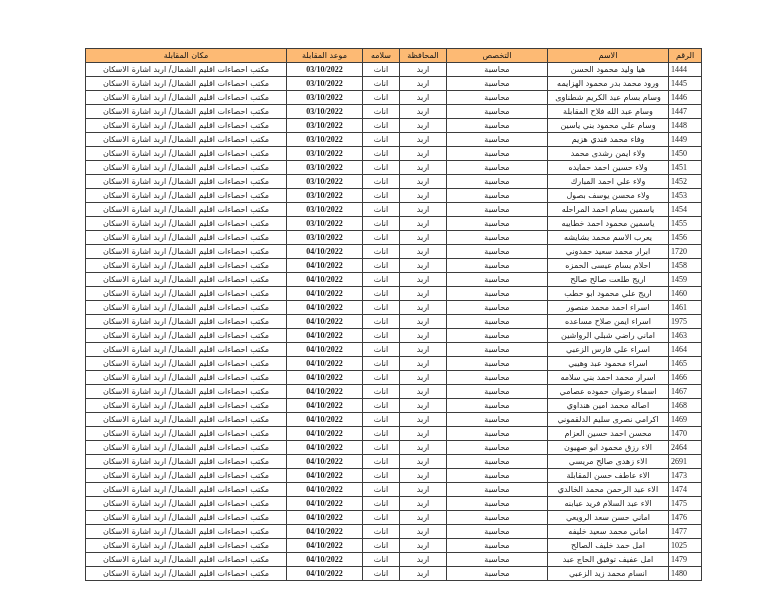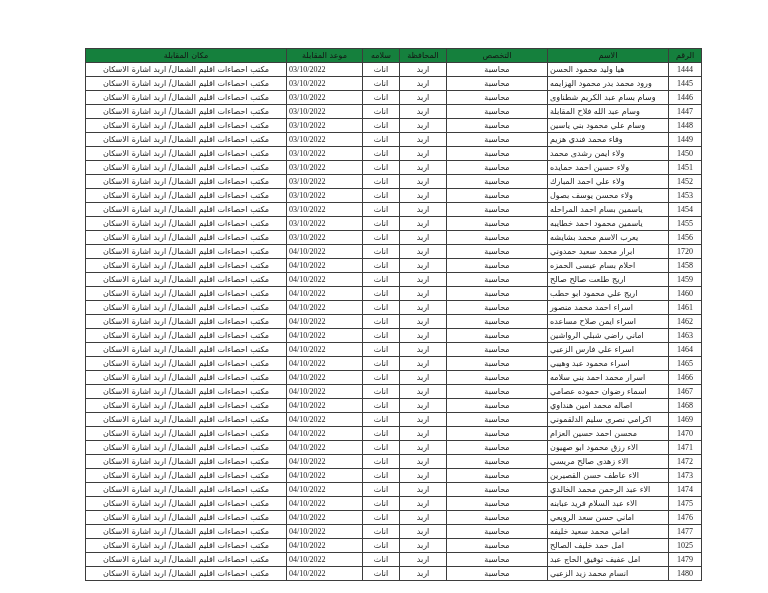--- a/index.html
+++ b/index.html
@@ -14,33 +14,33 @@
   .doc-table th,.doc-table td{
     border:1px solid #3d3d3d;
     height:13px;max-height:13px;
     padding:0 2px;
     font-size:8px;line-height:12px;
     color:#1b1b1b;
     overflow:hidden;white-space:nowrap;
     background:#ffffff;
   }
   .doc-table th{
-    background:#15803d;
+    background:#fdba74;
     font-weight:normal;text-align:center;
     color:#141414;
   }
   .c-seq{
     font-family:"Liberation Serif",serif;
-    font-size:9.5px;text-align:center;direction:ltr;padding-right:3px;
-  }
-  .c-name{text-align:left;}
+    font-size:9.5px;text-align:left;direction:ltr;padding-right:3px;
+  }
+  .c-name{text-align:center;}
   .c-spec,.c-gov,.c-gender,.c-place{text-align:center;}
   .c-date{
     font-family:"Liberation Serif",serif;
-    font-size:9px;text-align:left;direction:ltr;
+    font-size:9px;text-align:center;direction:ltr;font-weight:bold;
   }
 </style>
 </head>
 <body>
 
 <table class="doc-table">
   <colgroup>
     <col style="width:33px">
     <col style="width:121px">
     <col style="width:101px">
@@ -235,21 +235,21 @@
     <td class="c-seq">1461</td>
     <td class="c-name">اسراء احمد محمد منصور</td>
     <td class="c-spec">محاسبة</td>
     <td class="c-gov">اربد</td>
     <td class="c-gender">اناث</td>
     <td class="c-date">04/10/2022</td>
     <td class="c-place">مكتب احصاءات اقليم الشمال/ اربد اشارة الاسكان</td>
   </tr>
 
   <tr>
-    <td class="c-seq">1462</td>
+    <td class="c-seq">1975</td>
     <td class="c-name">اسراء ايمن صلاح مساعده</td>
     <td class="c-spec">محاسبة</td>
     <td class="c-gov">اربد</td>
     <td class="c-gender">اناث</td>
     <td class="c-date">04/10/2022</td>
     <td class="c-place">مكتب احصاءات اقليم الشمال/ اربد اشارة الاسكان</td>
   </tr>
 
   <tr>
     <td class="c-seq">1463</td>
@@ -325,42 +325,42 @@
     <td class="c-seq">1470</td>
     <td class="c-name">محسن احمد حسين العزام</td>
     <td class="c-spec">محاسبة</td>
     <td class="c-gov">اربد</td>
     <td class="c-gender">اناث</td>
     <td class="c-date">04/10/2022</td>
     <td class="c-place">مكتب احصاءات اقليم الشمال/ اربد اشارة الاسكان</td>
   </tr>
 
   <tr>
-    <td class="c-seq">1471</td>
+    <td class="c-seq">2464</td>
     <td class="c-name">الاء رزق محمود ابو صهيون</td>
     <td class="c-spec">محاسبة</td>
     <td class="c-gov">اربد</td>
     <td class="c-gender">اناث</td>
     <td class="c-date">04/10/2022</td>
     <td class="c-place">مكتب احصاءات اقليم الشمال/ اربد اشارة الاسكان</td>
   </tr>
 
   <tr>
-    <td class="c-seq">1472</td>
+    <td class="c-seq">2691</td>
     <td class="c-name">الاء زهدى صالح مريسي</td>
     <td class="c-spec">محاسبة</td>
     <td class="c-gov">اربد</td>
     <td class="c-gender">اناث</td>
     <td class="c-date">04/10/2022</td>
     <td class="c-place">مكتب احصاءات اقليم الشمال/ اربد اشارة الاسكان</td>
   </tr>
 
   <tr>
     <td class="c-seq">1473</td>
-    <td class="c-name">الاء عاطف حسن القصيرين</td>
+    <td class="c-name">الاء عاطف حسن المقابلة</td>
     <td class="c-spec">محاسبة</td>
     <td class="c-gov">اربد</td>
     <td class="c-gender">اناث</td>
     <td class="c-date">04/10/2022</td>
     <td class="c-place">مكتب احصاءات اقليم الشمال/ اربد اشارة الاسكان</td>
   </tr>
 
   <tr>
     <td class="c-seq">1474</td>
     <td class="c-name">الاء عبد الرحمن محمد الخالدي</td>

